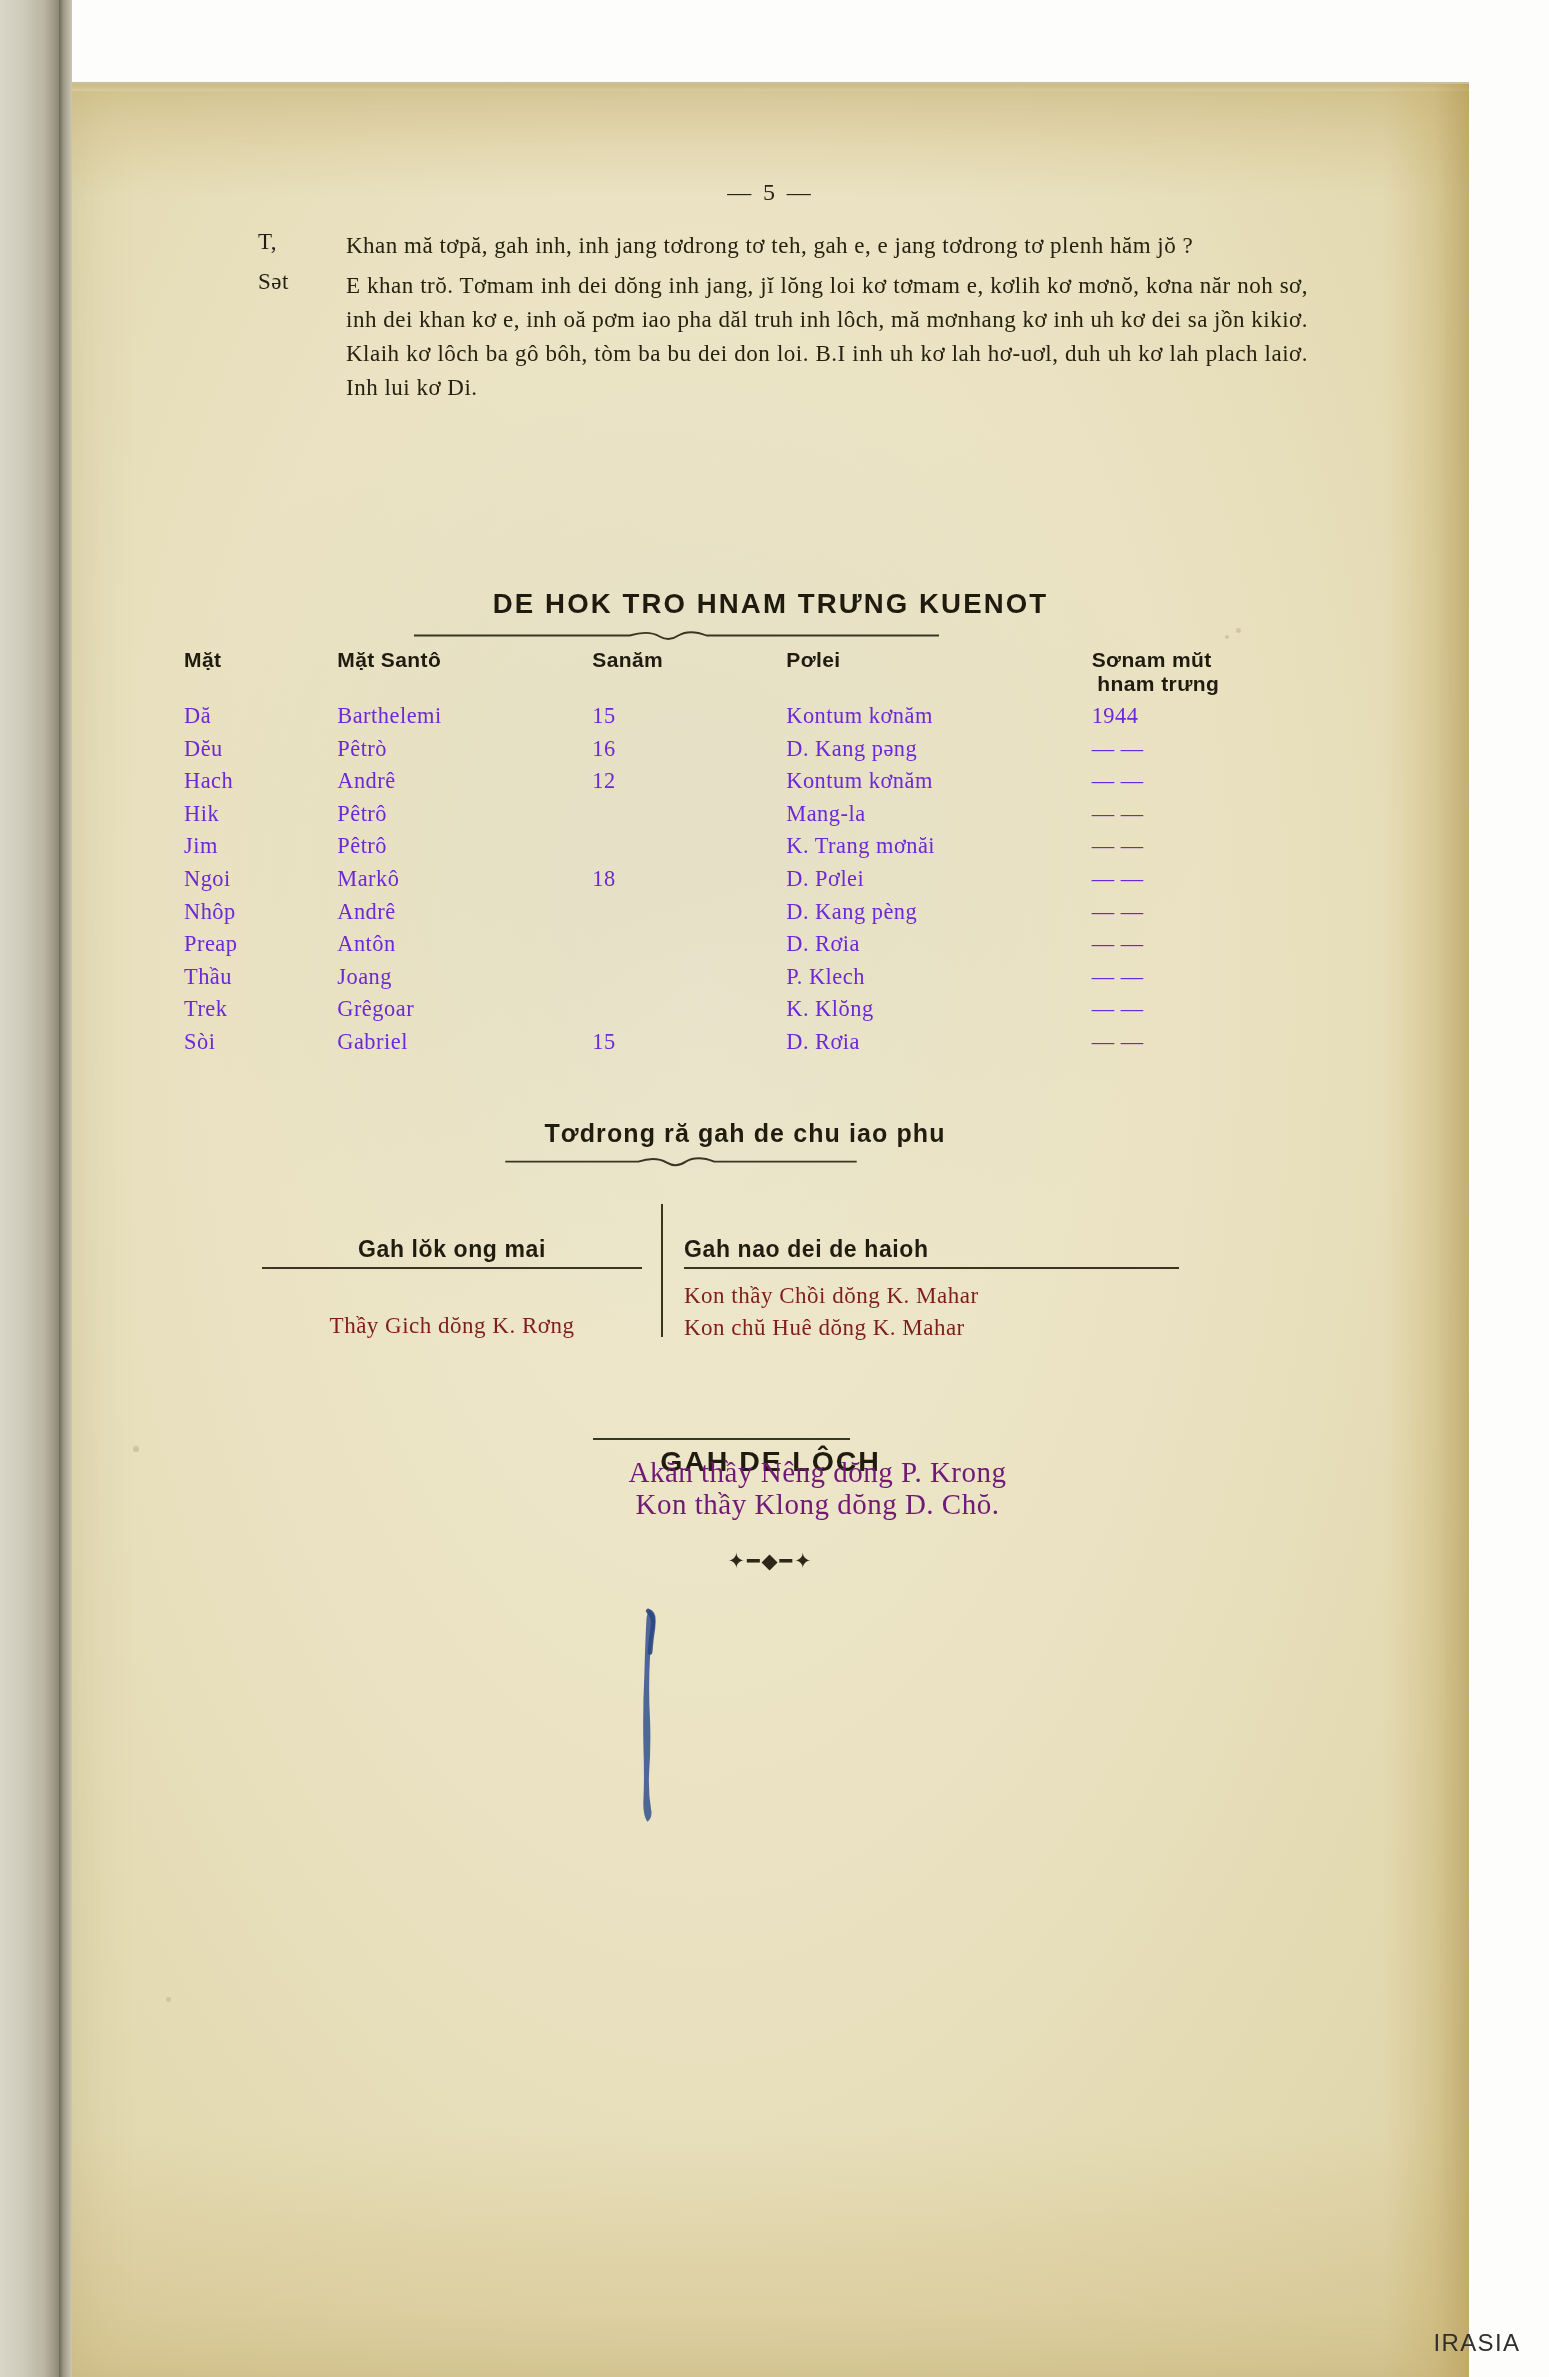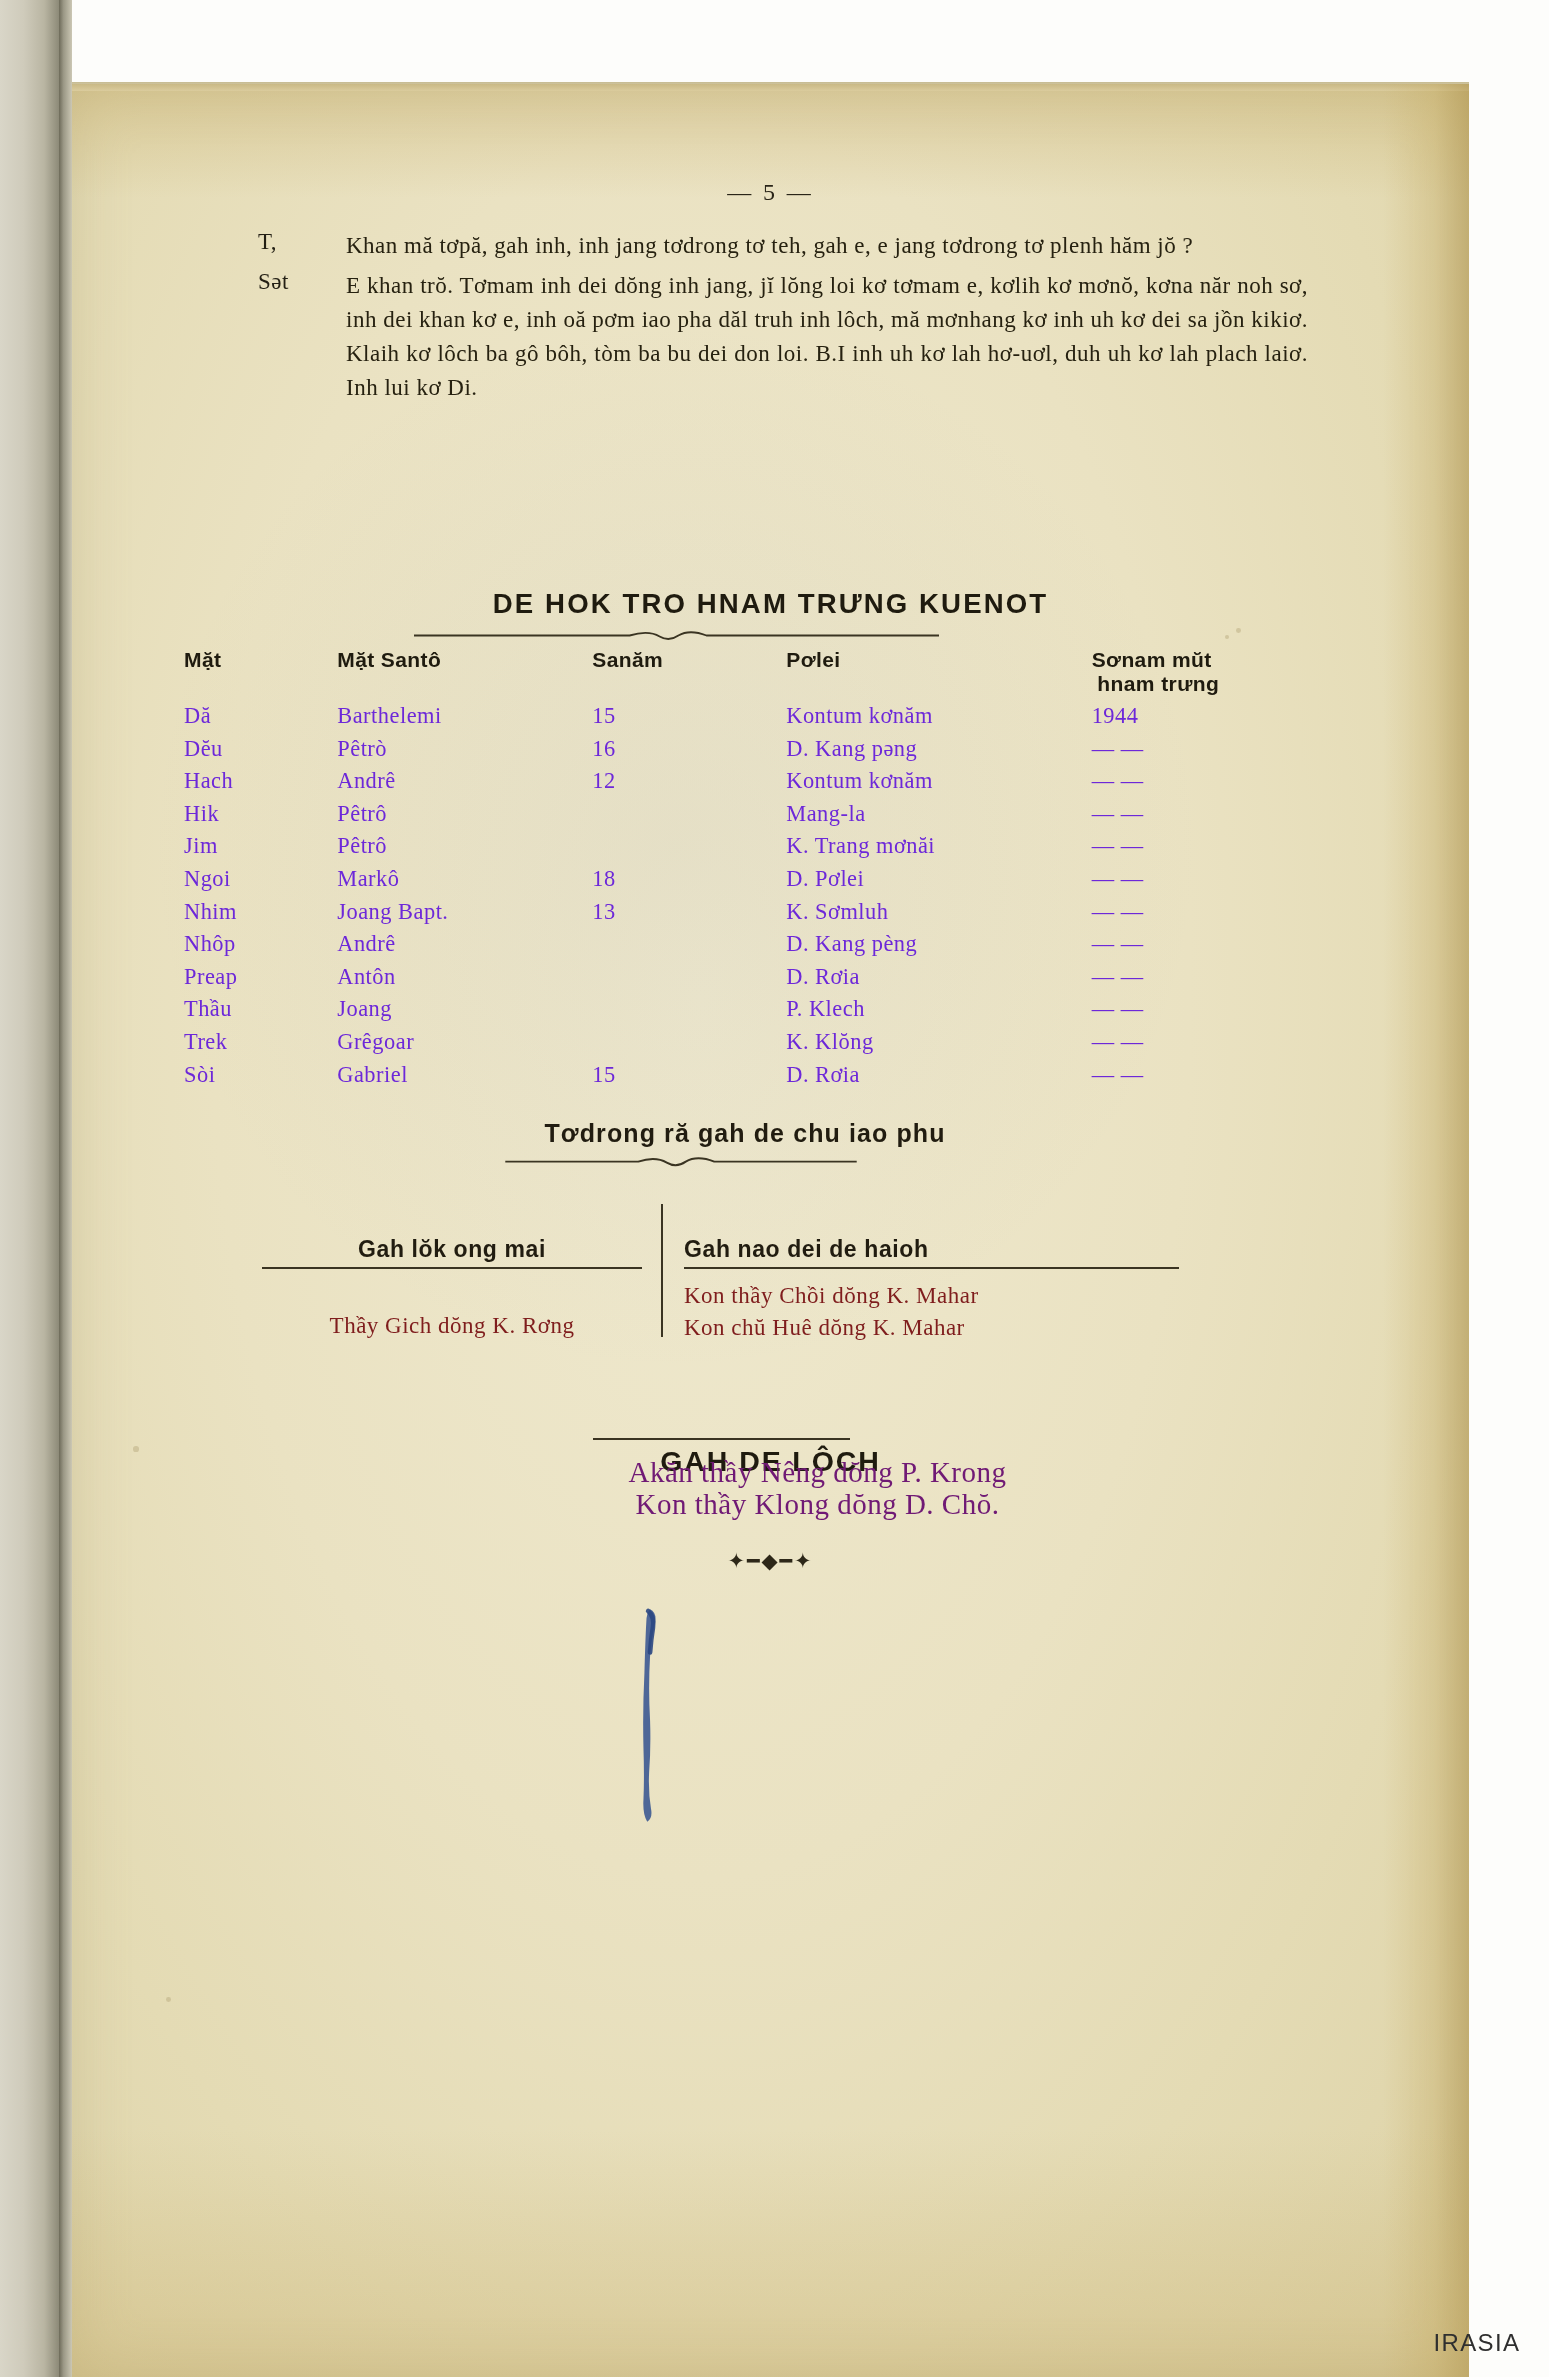--- a/index.html
+++ b/index.html
@@ -377,27 +377,20 @@
             <td class="col-sonam dash">— —</td>
           </tr>
           <tr>
             <td class="col-mat">Ngoi</td>
             <td class="col-santo">Markô</td>
             <td class="col-sanam">18</td>
             <td class="col-polei">D. Pơlei</td>
             <td class="col-sonam dash">— —</td>
           </tr>
           <tr>
-            <td class="col-mat">Nhim</td>
-            <td class="col-santo">Joang Bapt.</td>
-            <td class="col-sanam">13</td>
-            <td class="col-polei">K. Sơmluh</td>
-            <td class="col-sonam dash">— —</td>
-          </tr>
-          <tr>
             <td class="col-mat">Nhôp</td>
             <td class="col-santo">Andrê</td>
             <td class="col-sanam"></td>
             <td class="col-polei">D. Kang pèng</td>
             <td class="col-sonam dash">— —</td>
           </tr>
           <tr>
             <td class="col-mat">Preap</td>
             <td class="col-santo">Antôn</td>
             <td class="col-sanam"></td>

